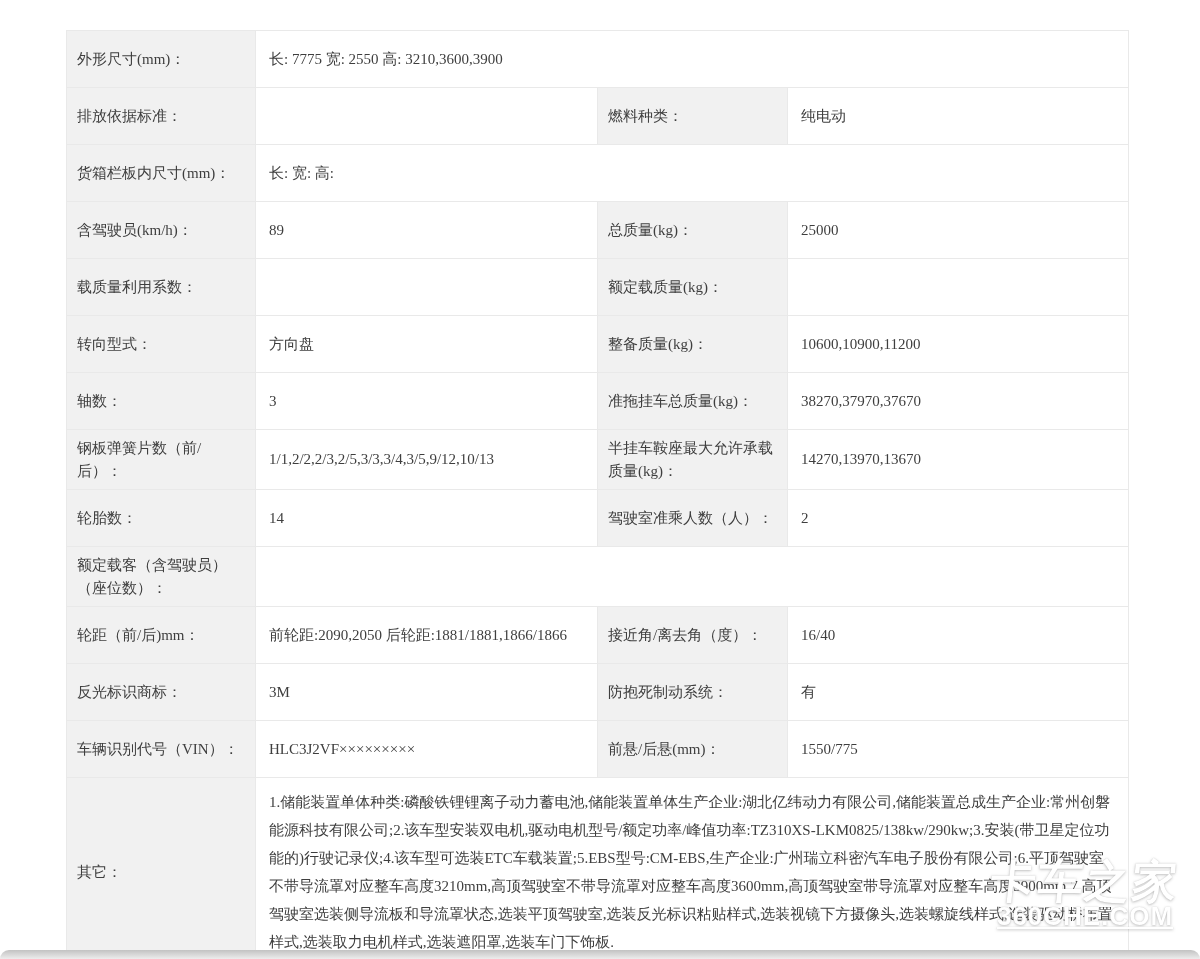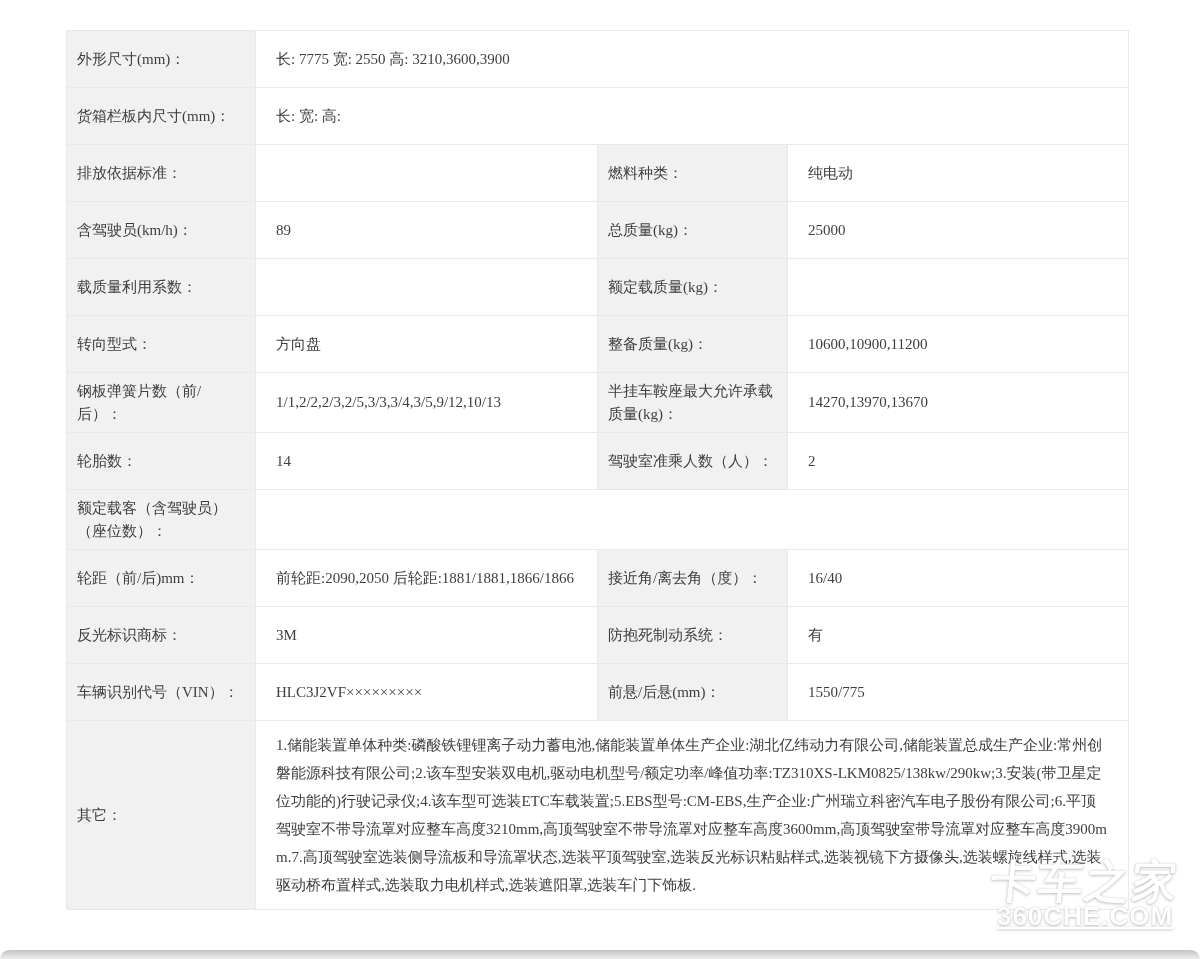--- a/index.html
+++ b/index.html
@@ -19,21 +19,21 @@
     height:42px;
     word-break:break-all;
   }
   .spec-table td.lbl{
     background:#f1f1f1;
     padding:7px 10px;
     margin-top:40px;
   }
   .spec-table td.val{
     background:#ffffff;
-    padding:7px 20px;
+    padding:7px 13px;
   }
   .spec-table tr.tall-other td{height:auto;}
   .spec-table tr.tall-other td.val{line-height:28px;padding-top:10px;padding-bottom:10px;}
   .watermark{
     position:absolute;top:858px;right:10px;width:210px;
     text-align:center;color:#ffffff;pointer-events:none;
   }
   .watermark .wm-title{
     font-size:45px;font-weight:bold;letter-spacing:2px;
     transform:skewX(-6deg);
@@ -63,46 +63,52 @@
       <col style="width:342px">
       <col style="width:190px">
       <col style="width:341px">
   </colgroup>
   <tbody>
     <tr>
       <td class="lbl">外形尺寸(mm)：</td>
       <td class="val" colspan="3">长: 7775 宽: 2550 高: 3210,3600,3900</td>
     </tr>
     <tr>
-      <td class="lbl">货箱栏板内尺寸(mm)：</td>
-      <td class="val" colspan="3">长: 宽: 高:</td>
-    </tr>
-    <tr>
       <td class="lbl">排放依据标准：</td>
       <td class="val"></td>
       <td class="lbl">燃料种类：</td>
       <td class="val">纯电动</td>
+    </tr>
+    <tr>
+      <td class="lbl">货箱栏板内尺寸(mm)：</td>
+      <td class="val" colspan="3">长: 宽: 高:</td>
     </tr>
     <tr>
       <td class="lbl">含驾驶员(km/h)：</td>
       <td class="val">89</td>
       <td class="lbl">总质量(kg)：</td>
       <td class="val">25000</td>
     </tr>
     <tr>
       <td class="lbl">载质量利用系数：</td>
       <td class="val"></td>
       <td class="lbl">额定载质量(kg)：</td>
       <td class="val"></td>
     </tr>
     <tr>
       <td class="lbl">转向型式：</td>
       <td class="val">方向盘</td>
       <td class="lbl">整备质量(kg)：</td>
       <td class="val">10600,10900,11200</td>
+    </tr>
+    <tr>
+      <td class="lbl">轴数：</td>
+      <td class="val">3</td>
+      <td class="lbl">准拖挂车总质量(kg)：</td>
+      <td class="val">38270,37970,37670</td>
     </tr>
     <tr>
       <td class="lbl">钢板弹簧片数（前/后）：</td>
       <td class="val">1/1,2/2,2/3,2/5,3/3,3/4,3/5,9/12,10/13</td>
       <td class="lbl">半挂车鞍座最大允许承载质量(kg)：</td>
       <td class="val">14270,13970,13670</td>
     </tr>
     <tr>
       <td class="lbl">轮胎数：</td>
       <td class="val">14</td>

